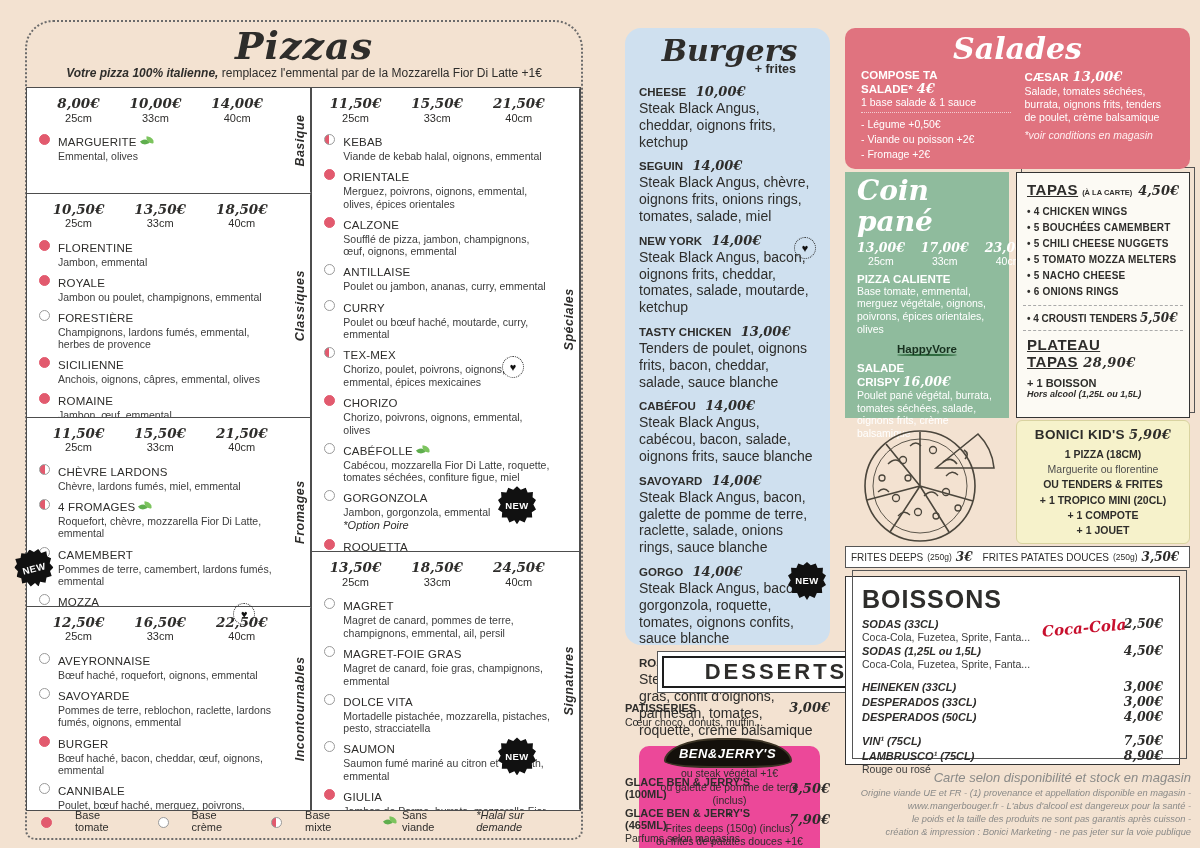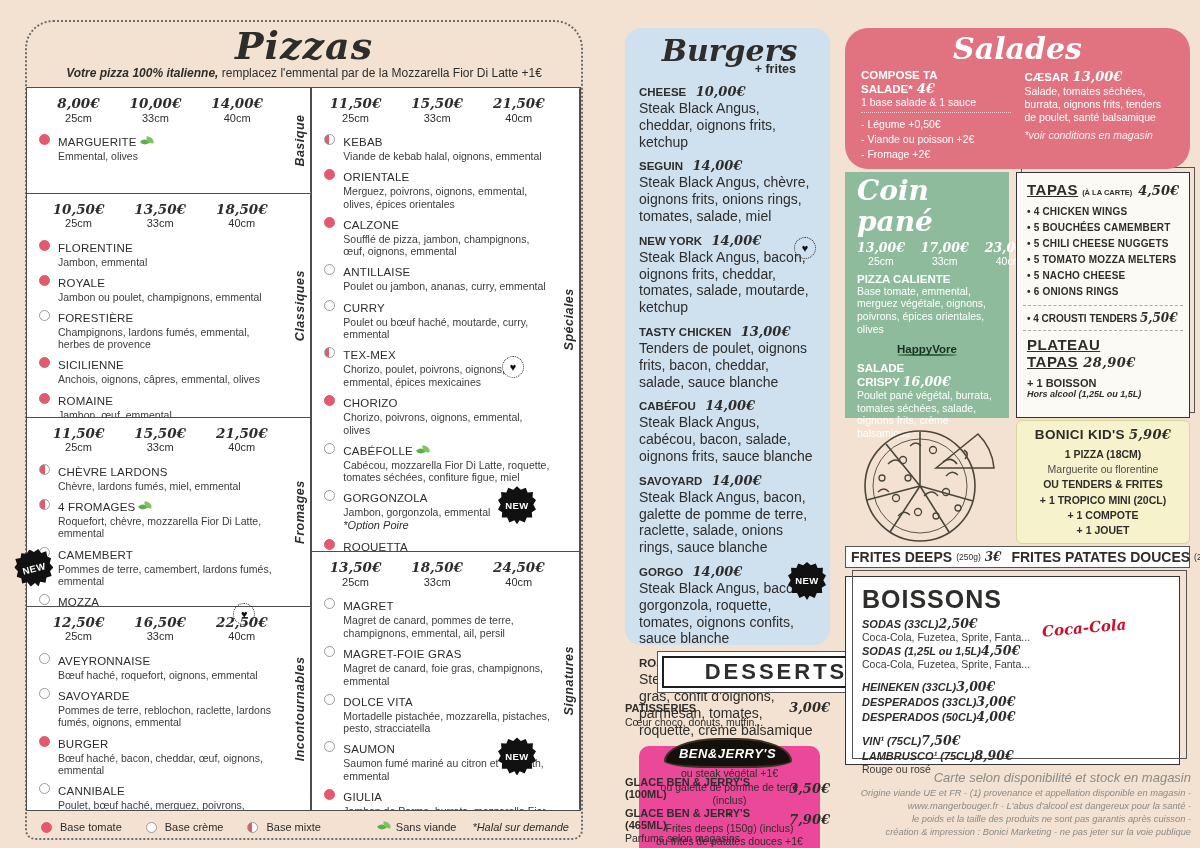--- a/index.html
+++ b/index.html
@@ -54,21 +54,21 @@
      border-radius:50%;right:26px;top:50%;transform:translateY(-50%);font-size:11px}
   .badge[data-badge="heart"]::before{content:"♥";color:#111}
   .badge[data-badge="new"],.badge[data-badge="new-left"]{display:flex;width:38px;height:38px;background:#111;color:#fff;
      font-weight:700;font-size:9.5px;letter-spacing:.5px;
      clip-path:polygon(50% 0%,60% 9%,73% 4%,78% 16%,92% 15%,91% 29%,100% 36%,93% 48%,100% 61%,89% 68%,90% 82%,76% 82%,70% 95%,57% 89%,50% 100%,43% 89%,30% 95%,24% 82%,10% 82%,11% 68%,0% 61%,7% 48%,0% 36%,9% 29%,8% 15%,22% 16%,27% 4%,40% 9%)}
   .badge[data-badge="new"]::before,.badge[data-badge="new-left"]::before{content:"NEW"}
   .pz-item .badge[data-badge="new"]{right:14px;top:-2px;transform:none}
   .pz-item .badge[data-badge="new-left"]{left:-24px;right:auto;top:4px;transform:rotate(-14deg)}
   .pz-legend{position:absolute;left:14px;right:12px;bottom:5px;display:flex;align-items:center;
              gap:8px;font-size:11px}
-  .pz-legend .lg{display:flex;align-items:center;gap:8px;margin-right:16px}
+  .pz-legend .lg{display:flex;align-items:center;gap:23px;margin-right:16px}
   .pz-legend .right{margin-left:auto;display:flex;align-items:center;gap:6px}
   .pz-legend .halal{font-style:italic;margin-left:10px}
 
   
   .burgers{position:absolute;left:625px;top:28px;width:205px;height:617px;
            background:#cfe0ef;border-radius:16px;padding:8px 10px 8px 14px}
   .bg-title{font-size:30px;text-align:center;line-height:1}
   .bg-sub{font-size:12.5px;font-weight:700;text-align:right;padding-right:24px;margin-top:-4px}
   .bg-item{margin:6px 0;position:relative;padding-right:6px}
   .bg-name{font-weight:700;font-size:11.5px}
@@ -96,21 +96,21 @@
   .ds-price{font-size:13px}
   .ds-desc{font-size:10.5px;margin-top:1px}
   .bj-logo{margin:10px auto 8px;width:128px;height:30px;background:#14100b;color:#fff;
            display:flex;align-items:center;justify-content:center;font-weight:700;font-style:italic;
            font-size:13px;border-radius:50% 50% 42% 42%/90% 90% 28% 28%;
            border:2px solid #3c3425;letter-spacing:.5px}
   .ds-g{margin-top:7px}
 
   
   .salades{position:absolute;left:845px;top:28px;width:345px;height:141px;background:#e0737f;
-           border-radius:23px;color:#fff;padding:4px 16px 6px}
+           border-radius:10px;color:#fff;padding:4px 16px 6px}
   .sl-title{text-align:center;font-size:30px;line-height:1.15}
   .sl-cols{display:flex;gap:14px;margin-top:2px}
   .sl-col{flex:1}
   .sl-name{font-weight:700;font-size:11.5px}
   .sl-name .hp{font-size:13px;margin-left:4px}
   .sl-sub{font-size:10.5px}
   .sl-sep{border-top:1px dotted rgba(255,255,255,.65);margin:4px 0 4px}
   .sl-opt{font-size:10.5px;line-height:1.45}
   .sl-desc{font-size:10.5px;line-height:1.25;margin-top:1px}
   .sl-note{font-size:10.5px;font-style:italic;margin-top:5px;color:#ffeef0}
@@ -159,32 +159,32 @@
         border:1px solid #d9d3a0;border-radius:6px;padding:6px 8px;text-align:center}
   .kd-title{font-weight:700;font-size:13.5px;letter-spacing:.3px}
   .kd-title .hp{font-size:13px;text-decoration:none;display:inline-block;margin-left:4px}
   .kd-l{font-weight:700;font-size:10.5px;line-height:1.45}
   .kd-l.reg{font-weight:400;color:#4d4d4d}
   .kd-body{margin-top:5px}
 
   
   .frites{position:absolute;left:845px;top:546px;width:345px;height:22px;background:#fff;
           border:1px solid #555;display:flex;align-items:center;padding:0 5px;gap:4px;white-space:nowrap}
-  .fr-name{font-weight:700;font-size:14px}
+  .fr-name{font-weight:400;font-size:10px}
   .fr-w{font-size:8.5px}
   .fr-p{font-size:12px;margin-right:6px}
 
   
   .boissons{position:absolute;left:845px;top:576px;width:335px;height:189px;background:#fff;
             border:1.5px solid #333;padding:8px 16px;z-index:1}
   .boissons::before{content:"";position:absolute;right:-8px;top:-7px;width:100%;height:100%;
             border:1px solid #555;background:transparent;z-index:-1}
   .bo-title{font-size:25px;font-weight:700;letter-spacing:1px;margin-bottom:2px}
   .bo-group{margin-bottom:9px}
-  .bo-line{display:flex;align-items:baseline}
+  .bo-line{display:flex;justify-content:space-between;align-items:baseline}
   .bo-name{font-weight:700;font-size:11px;font-style:italic}
   .bo-price{font-size:12.5px}
   .bo-desc{font-size:10.5px;color:#3c3c3c}
   .coca{position:absolute;left:196px;top:42px;color:#c8102e;font-family:"DejaVu Serif",serif;
         font-style:italic;font-weight:700;font-size:15px;transform:rotate(-5deg)}
 
   
   .footnote{position:absolute;left:845px;top:770px;width:346px;text-align:right;
             color:#8a8a88;font-style:italic}
   .fn-big{font-size:13px;margin-bottom:2px}
@@ -845,21 +845,21 @@
       <div class="sl-sep"></div>
       <div>
 
       <div class="sl-opt">- Légume +0,50€</div>
           <div class="sl-opt">- Viande ou poisson +2€</div>
           <div class="sl-opt">- Fromage +2€</div>
         </div>
     </div>
     <div class="sl-col">
       <div class="sl-name"><span>CÆSAR</span><span class="hp">13,00€</span></div>
-      <div class="sl-desc">Salade, tomates séchées, burrata, oignons frits, tenders de poulet, santé balsamique</div>
+      <div class="sl-desc">Salade, tomates séchées, burrata, oignons frits, tenders de poulet, crème balsamique</div>
       <div class="sl-note">*voir conditions en magasin</div>
     </div>
   </div>
 </section>
 
 <section class="vege">
   <div class="vg-title script">Coin pané</div>
   <div class="vg-prices">
 
       <div class="vg-price">

